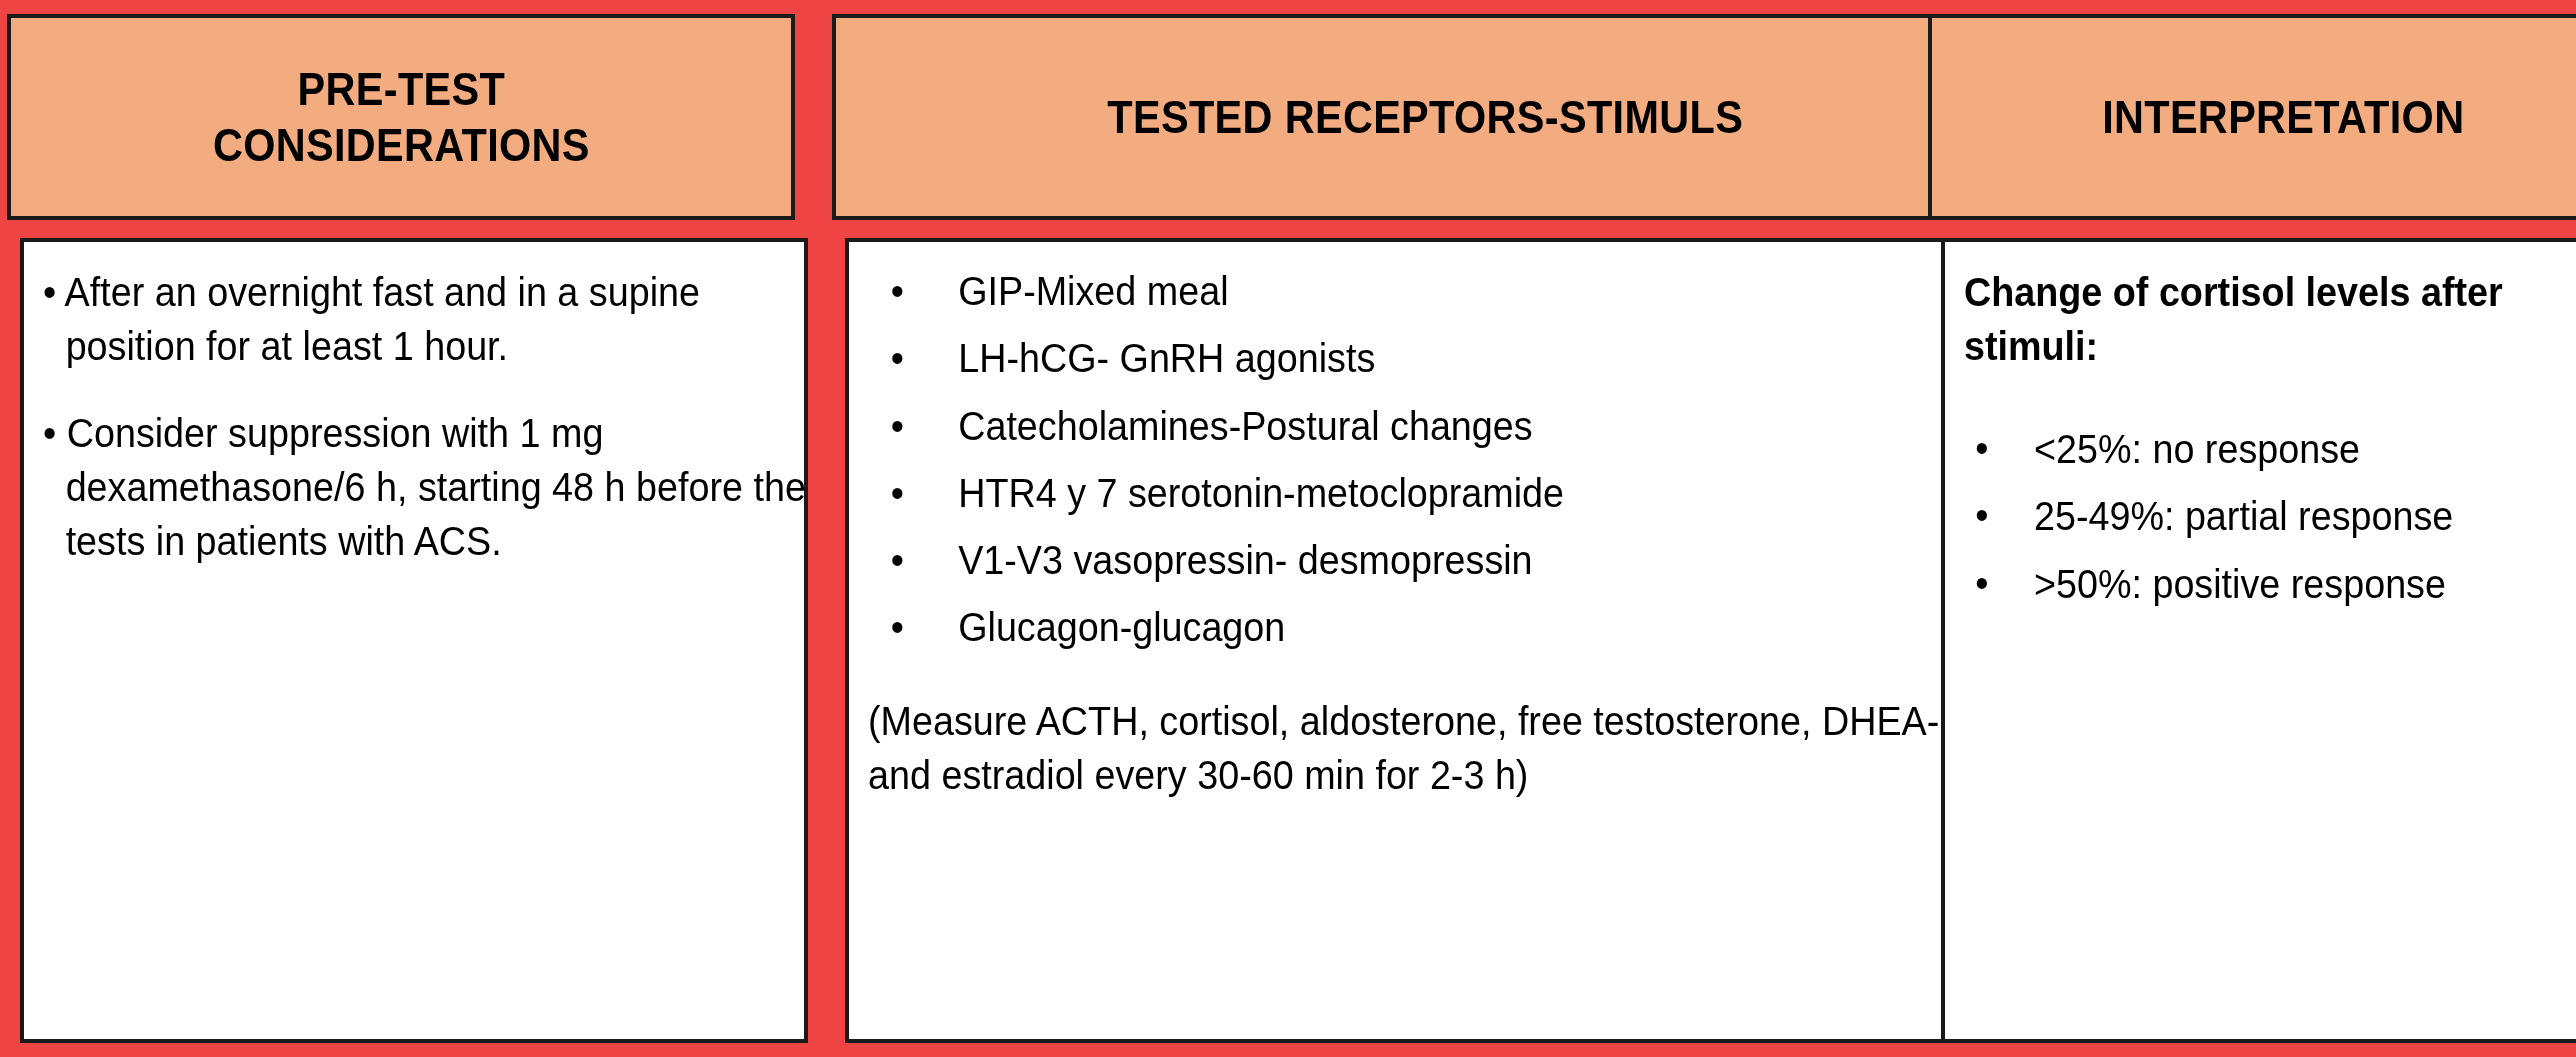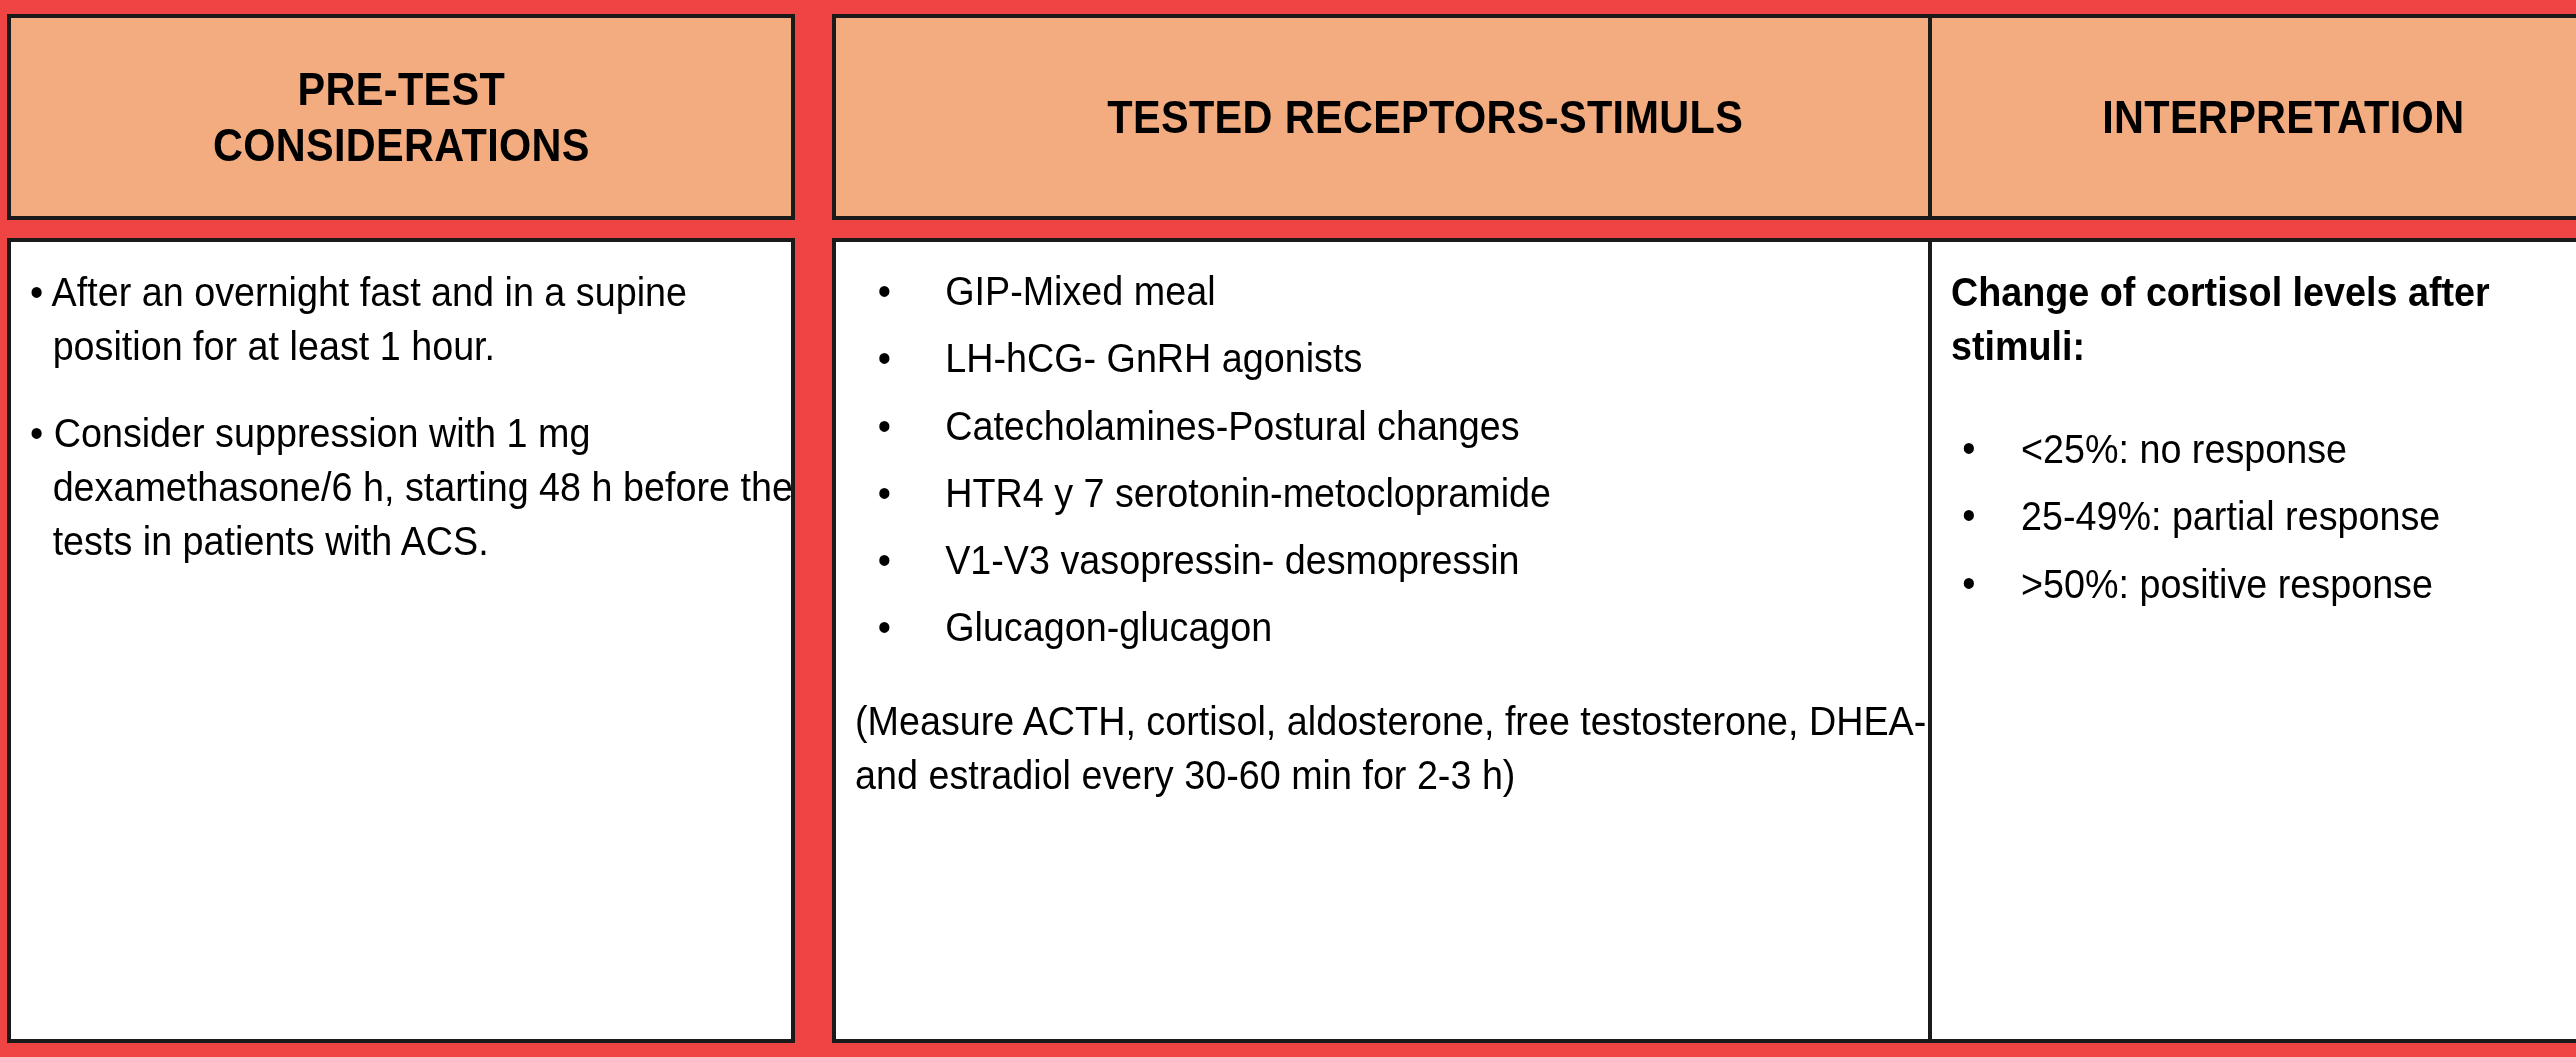--- a/index.html
+++ b/index.html
@@ -52,21 +52,21 @@
     color: #000000;
     letter-spacing: 0.4px;
     transform: scaleX(0.90);
     transform-origin: center center;
     white-space: pre-line;
   }
 
   
   .body-cell {
     position: absolute;
-    left: 0;
+    left: 13px;
     top: 238px;
     width: 100%;
     height: 805px;
     background: #ffffff;
     border: 4.4px solid #1a1a1a;
     box-sizing: border-box;
     padding: 23px 19.3px 16px 19.3px;
     overflow: hidden;
   }
 

